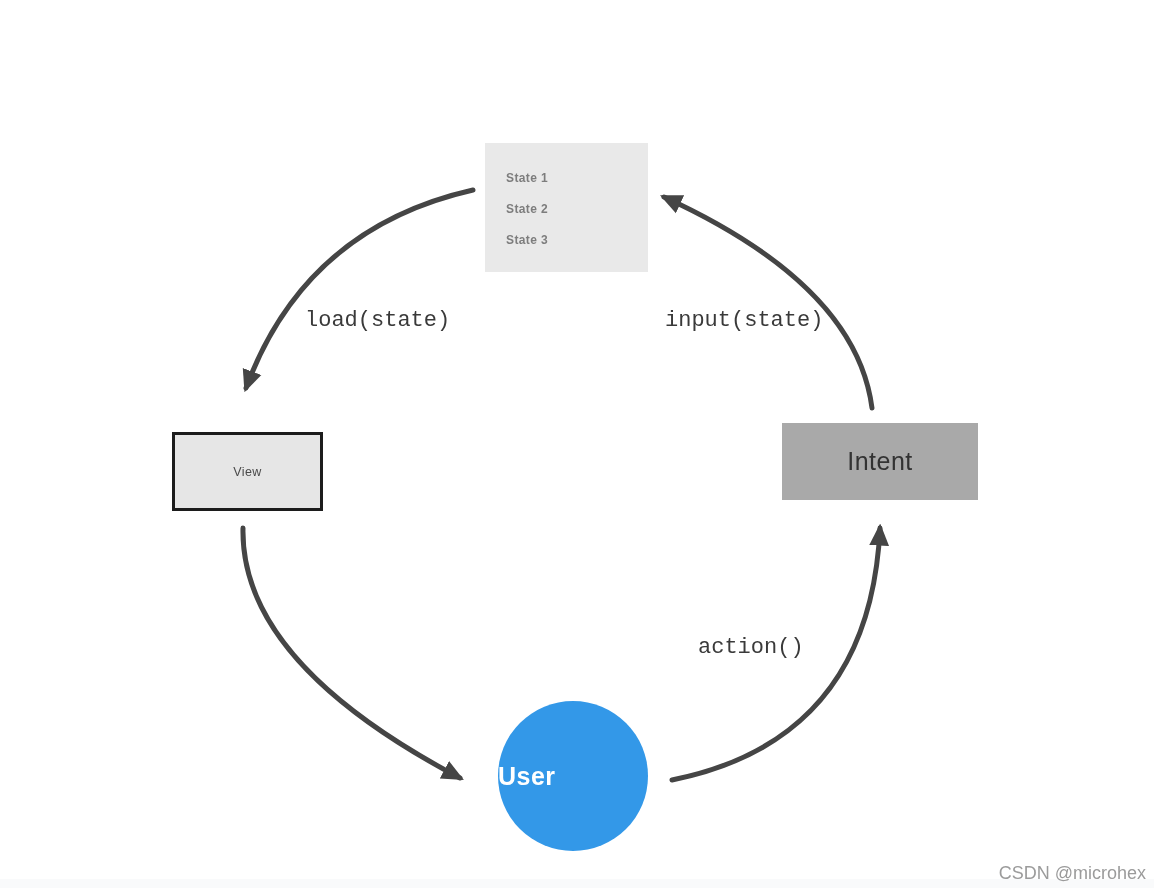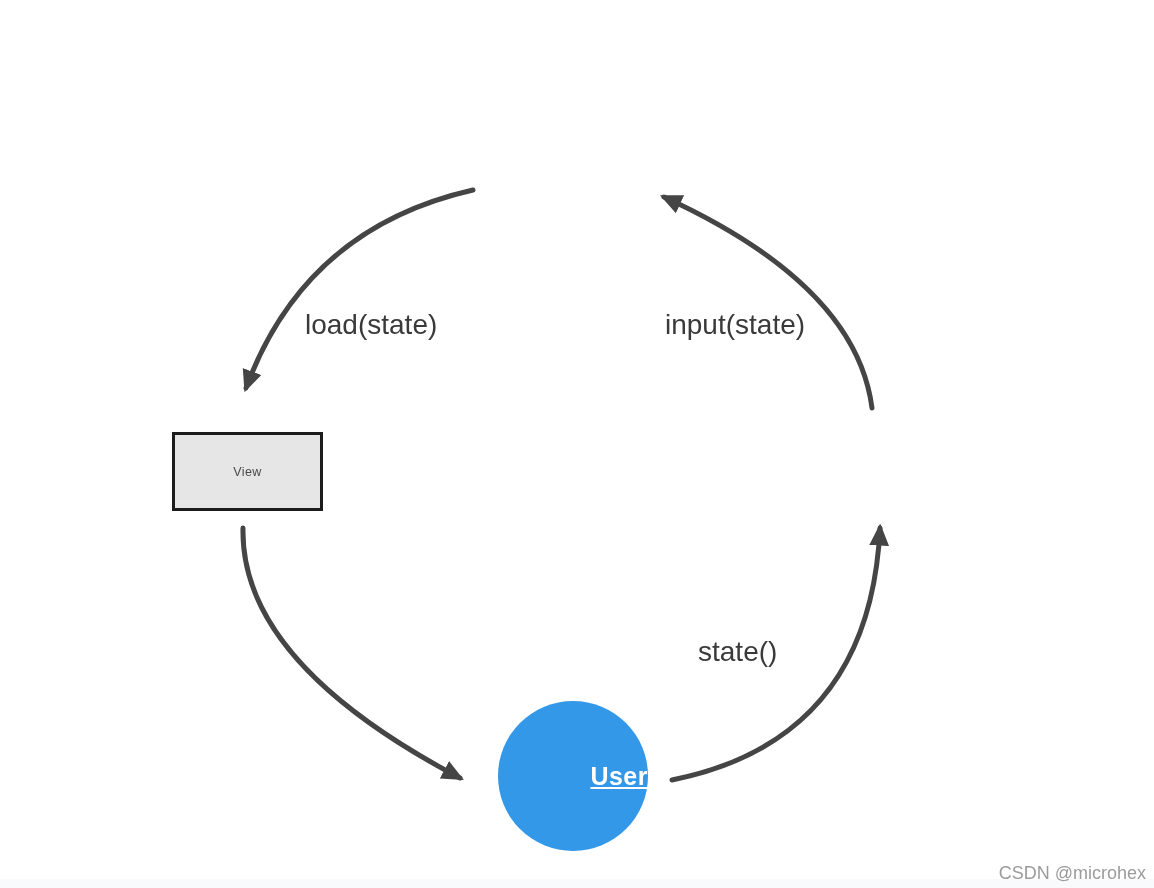--- a/index.html
+++ b/index.html
@@ -95,33 +95,33 @@
   .user-circle {
     position: absolute;
     left: 498px;
     top: 701px;
     width: 150px;
     height: 150px;
     border-radius: 50%;
     background: var(--user-blue, #3398e8);
     display: flex;
     align-items: center;
-    justify-content: flex-end;
+    justify-content: flex-start;
     color: #ffffff;
     font-weight: 700;
     font-size: 25px;
     letter-spacing: 0.5px;
-    text-decoration: underline;
   }
   .edge-label {
     position: absolute;
-    font-size: 28px;
+    font-size: 22px;
     color: var(--label-text, #3a3a3a);
     line-height: 1.2;
     white-space: nowrap;
+    font-family: Liberation Mono, monospace;
   }
   .edge-label.load    { left: 305px; top: 308px; }
   .edge-label.input   { left: 665px; top: 308px; }
   .edge-label.display { left: 307px; top: 635px; }
   .edge-label.action  { left: 698px; top: 635px; }
   .bottom-strip {
     position: absolute;
     left: 0; right: 0; bottom: 0;
     height: 9px;
     background: #f9fafb;
@@ -146,31 +146,39 @@
         <path class="arrowhead-shape" d="M 0 0.5 L 10 5 L 0 9.5 z"></path>
       </marker>
     </defs>
     <path class="arrow-path" d="M 473 190 Q 305 228 246 388" marker-end="url(#arrowhead)"></path>
     <path class="arrow-path" d="M 243 528 Q 240 662 460 778" marker-end="url(#arrowhead)"></path>
     <path class="arrow-path" d="M 672 780 Q 870 740 880 528" marker-end="url(#arrowhead)"></path>
     <path class="arrow-path" d="M 872 408 Q 856 285 664 197" marker-end="url(#arrowhead)"></path>
   </svg>
 
 
+  <div class="model-box">
+    <div class="state-item">State 1</div>
+    <div class="state-item">State 2</div>
+    <div class="state-item">State 3</div>
+  </div>
 
   <div class="view-box">
     <span>View</span>
   </div>
 
+  <div class="intent-box">
+    <span>Intent</span>
+  </div>
 
   <div class="user-circle">
     <span>User</span>
   </div>
 
   <div class="edge-label load">load(state)</div>
   <div class="edge-label input">input(state)</div>
-  <div class="edge-label action">state()</div>
+  <div class="edge-label action">action()</div>
 
   <div class="bottom-strip"></div>
 
   <div class="watermark">CSDN @microhex</div>
 
 </div>
 
 </body></html>

